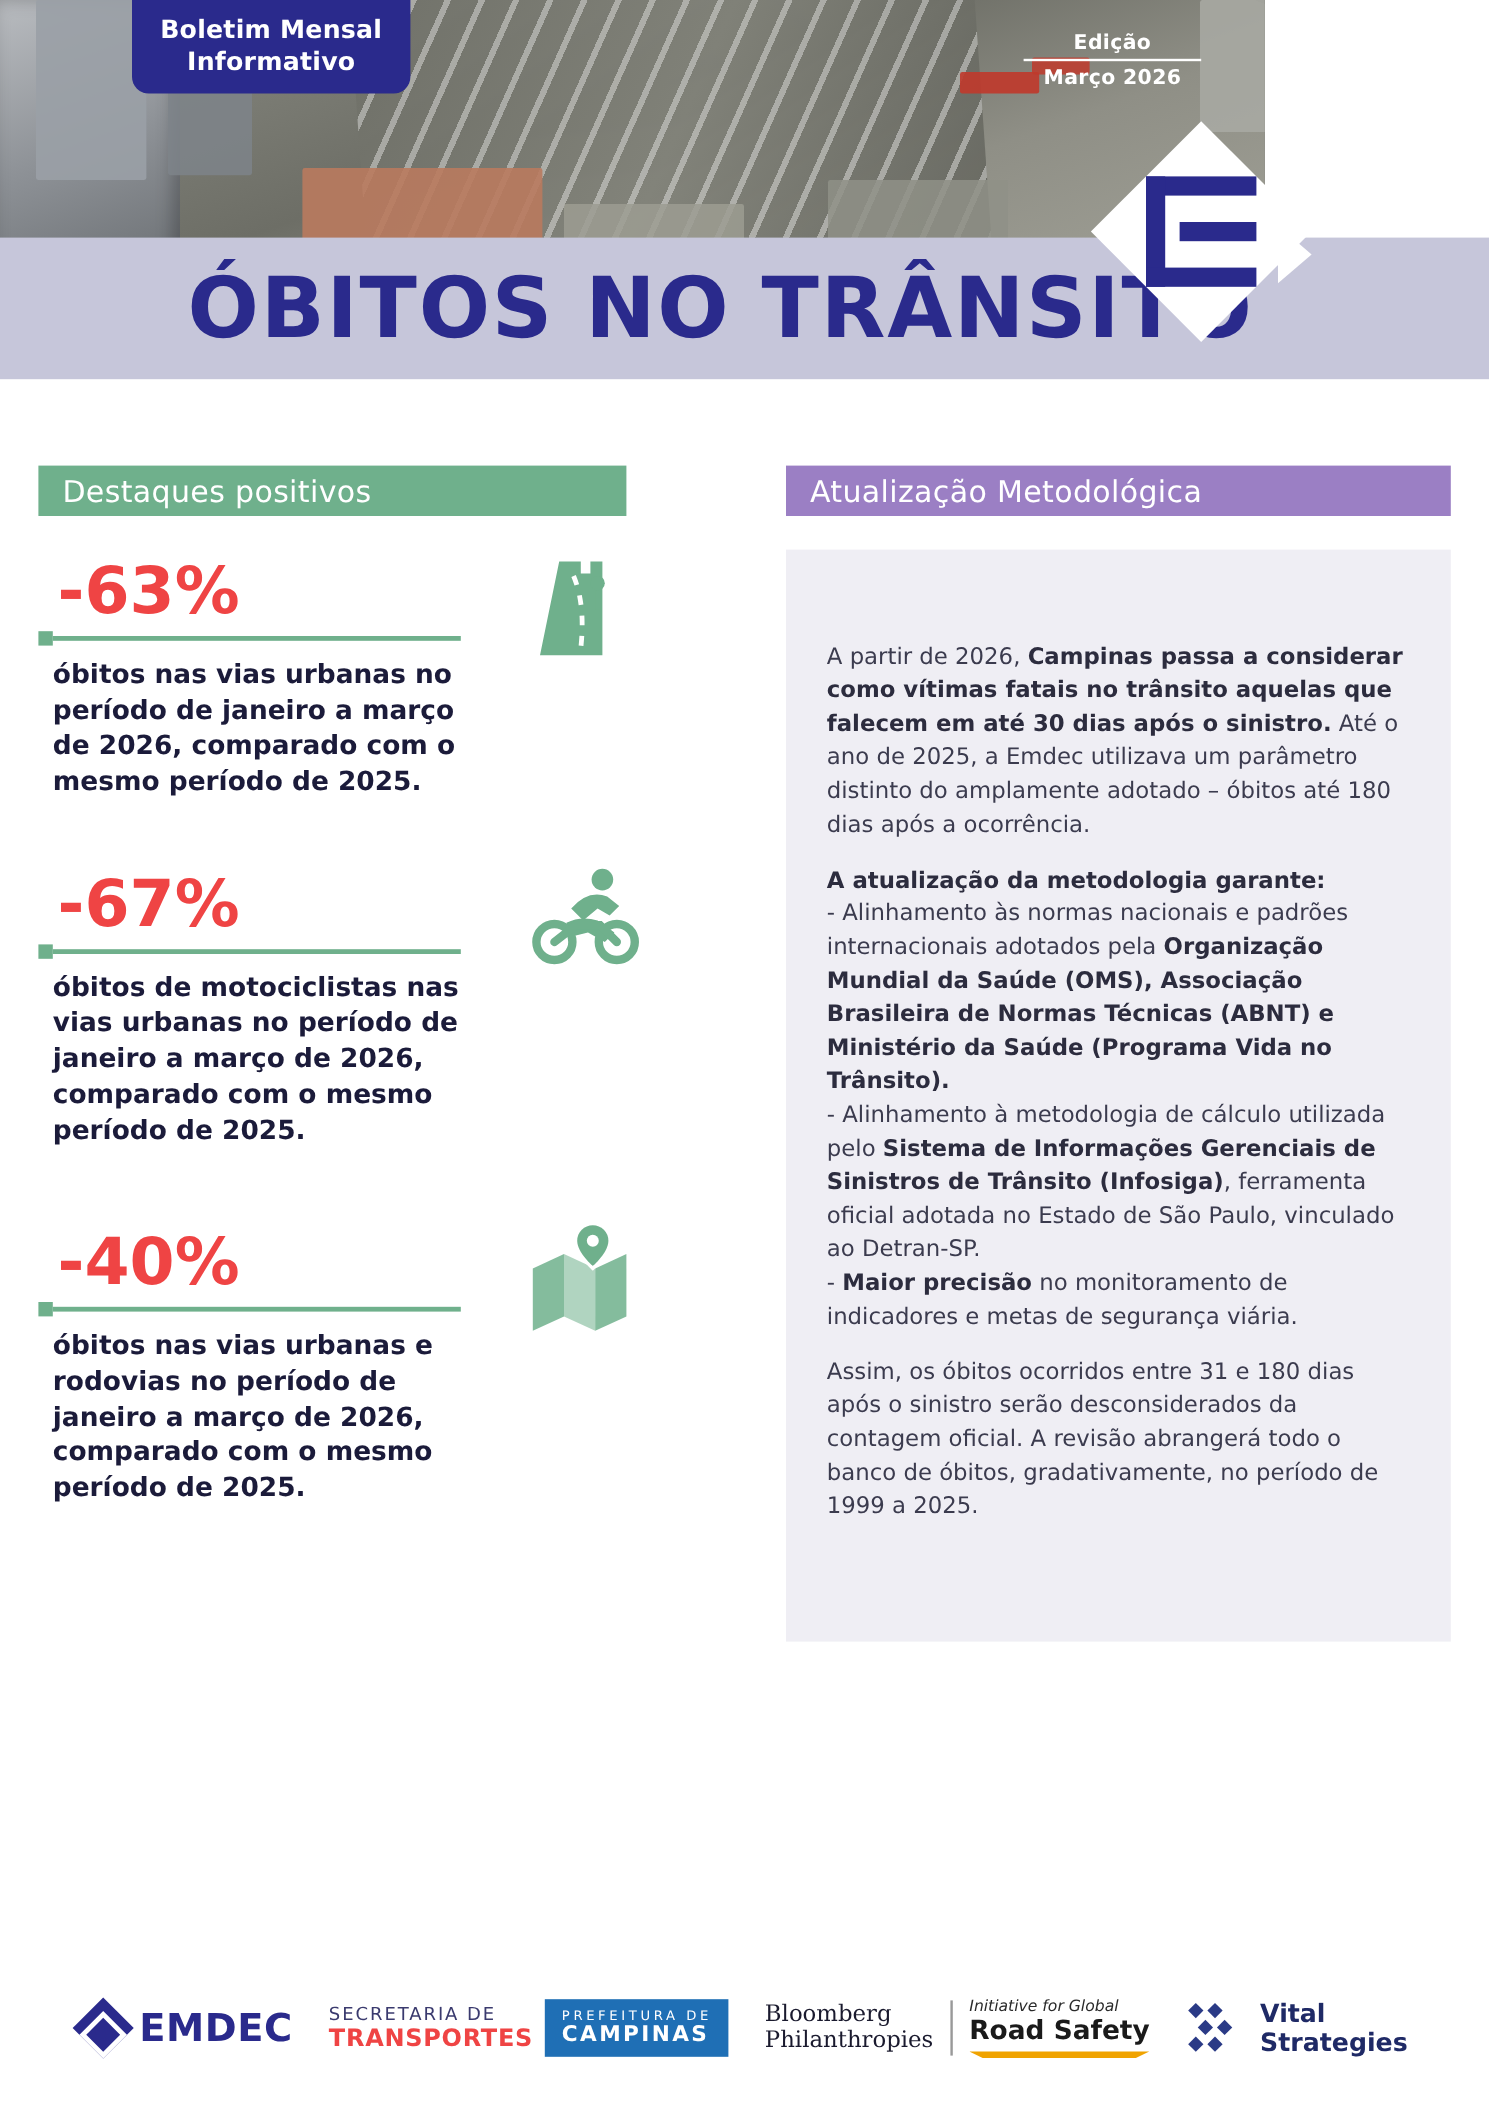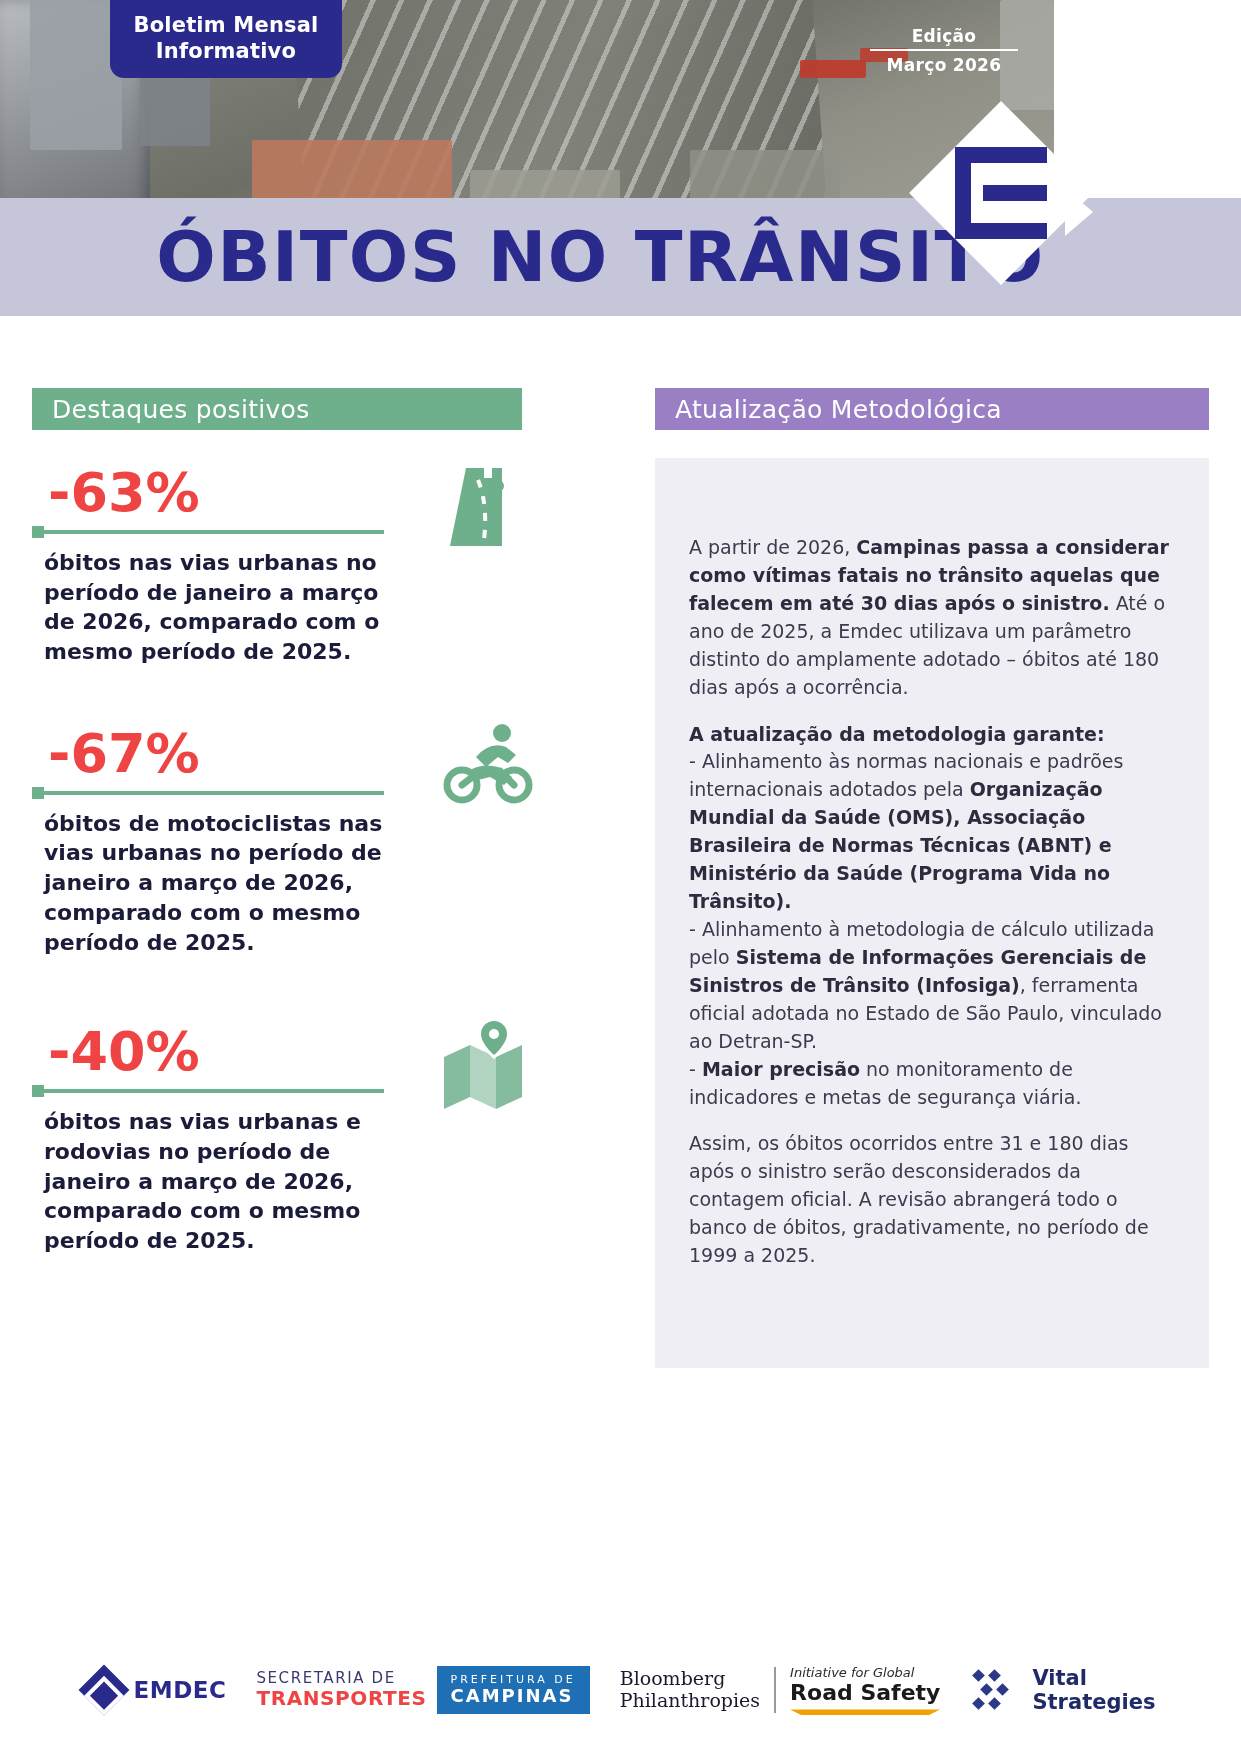--- a/index.html
+++ b/index.html
@@ -77,21 +77,21 @@
   .title-tab span {
     font-size: 21px;
     font-weight: bold;
     line-height: 1.22;
     letter-spacing: .2px;
   }
 
   
   .edition {
     position: absolute;
-    top: 26px; right: 36px;
+    top: 26px; right: 53px;
     text-align: center;
     color: #ffffff;
     z-index: 5;
   }
   .edition .ed-label {
     font-size: 17px;
     font-weight: bold;
     line-height: 1.2;
     letter-spacing: .3px;
   }
@@ -272,21 +272,21 @@
     position: relative;
   }
   .emdec-mark:after {
     content: "";
     position: absolute;
     left: 8px; top: 8px;
     width: 20px; height: 20px;
     border: 4px solid #ffffff;
   }
   .emdec-text {
-    font-size: 23px; font-weight: bold; color: #2a2a8c; letter-spacing: .5px;
+    font-size: 32px; font-weight: bold; color: #2a2a8c; letter-spacing: .5px;
   }
   .sec-transp { line-height: 1.15; text-align: left; }
   .sec-transp .l1 { font-size: 15px; color: #3a3a6e; letter-spacing: 1.6px; }
   .sec-transp .l2 { font-size: 20px; font-weight: bold; color: #ef4444; letter-spacing: .6px; }
   .prefeitura {
     background: #1f6fb5;
     color: #fff;
     padding: 8px 14px;
     line-height: 1.1;
     margin-left: 10px;

